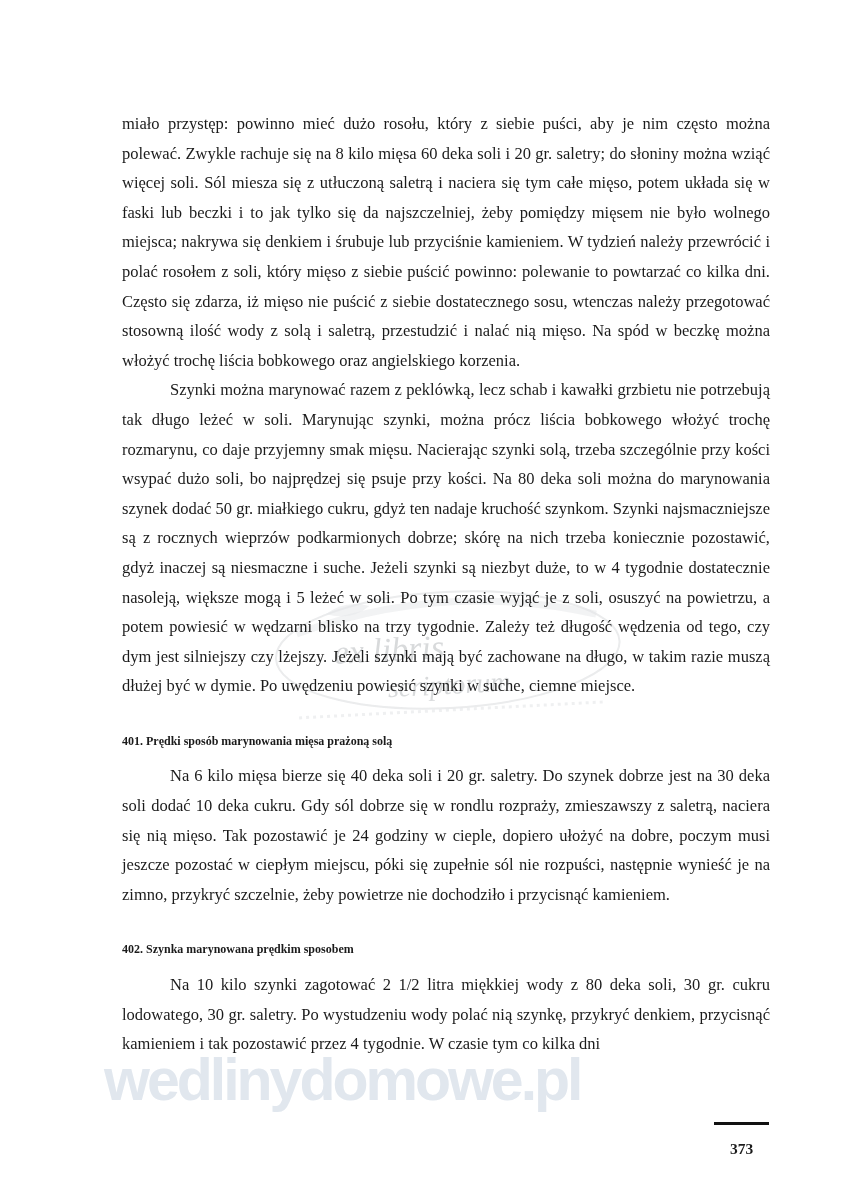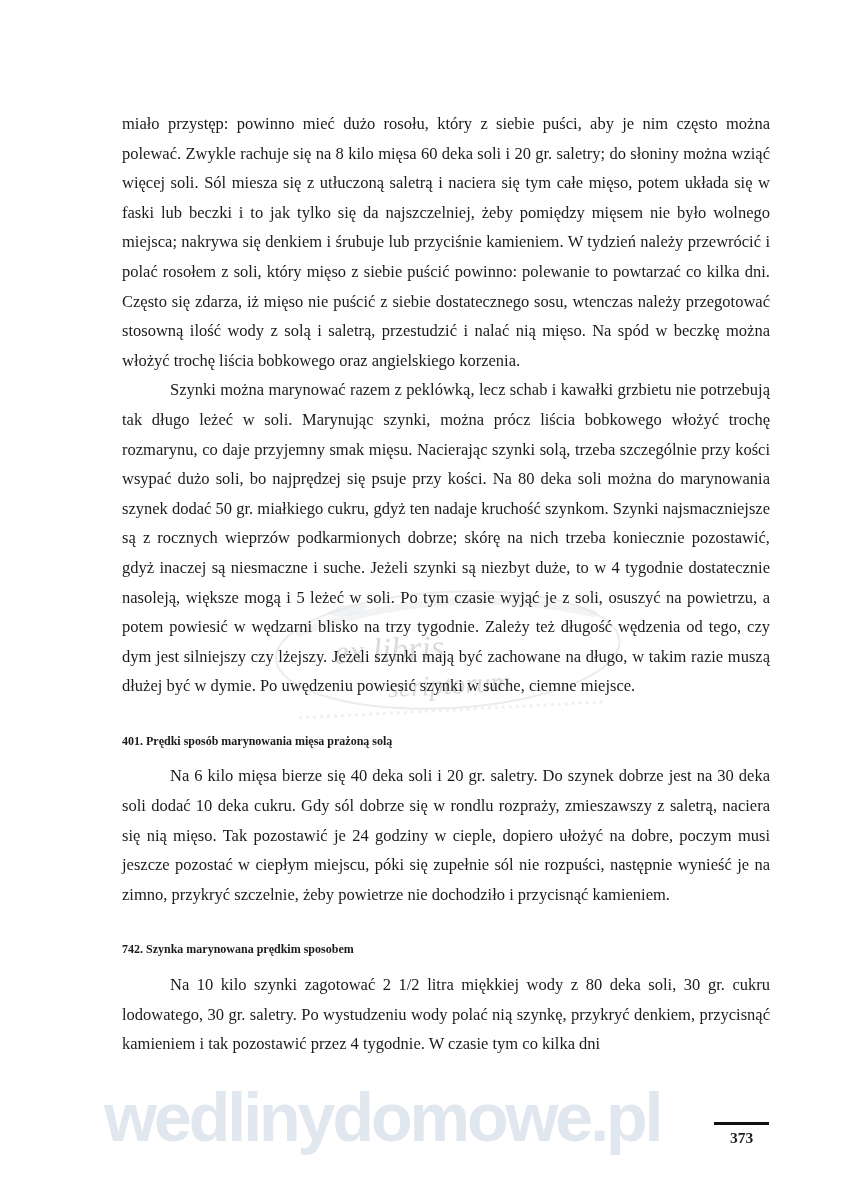--- a/index.html
+++ b/index.html
@@ -27,25 +27,25 @@
     pointer-events: none;
   }
   .wm-center text {
     font-family: "Liberation Serif", serif;
     font-style: italic;
     fill: #b9bcbf;
   }
   .wm-bottom {
     position: absolute;
     left: 104px;
-    top: 1078px;
+    top: 1046px;
     z-index: 1;
     font-family: "Liberation Sans", sans-serif;
     font-weight: bold;
-    font-size: 68px;
+    font-size: 59px;
     letter-spacing: -3px;
     color: #e1e7ee;
     white-space: nowrap;
     pointer-events: none;
   }
   
   .text-block {
     position: absolute;
     left: 122px;
     top: 109px;
@@ -72,21 +72,21 @@
   .footer {
     position: absolute;
     left: 714px;
     top: 1122px;
     width: 55px;
     z-index: 2;
     border-top: 3px solid #111111;
     text-align: center;
     font-weight: bold;
     font-size: 15.5px;
-    padding-top: 4px;
+    padding-top: 15px;
   }
 </style>
 </head>
 <body>
 
 <div class="page">
 
   <div class="wm-center">
     <svg width="360" height="150" viewBox="0 0 360 150">
       <ellipse cx="180" cy="72" rx="172" ry="58" fill="none" stroke="#c9cccf" stroke-width="2" opacity="0.7"></ellipse>
@@ -103,21 +103,21 @@
   <div class="text-block">
 
     <p class="para">miało przystęp: powinno mieć dużo rosołu, który z siebie puści, aby je nim często można polewać. Zwykle rachuje się na 8 kilo mięsa 60 deka soli i 20 gr. saletry; do słoniny można wziąć więcej soli. Sól miesza się z utłuczoną saletrą i naciera się tym całe mięso, potem układa się w faski lub beczki i to jak tylko się da najszczelniej, żeby pomiędzy mięsem nie było wolnego miejsca; nakrywa się denkiem i śrubuje lub przyciśnie kamieniem. W tydzień należy przewrócić i polać rosołem z soli, który mięso z siebie puścić powinno: polewanie to powtarzać co kilka dni. Często się zdarza, iż mięso nie puścić z siebie dostatecznego sosu, wtenczas należy przegotować stosowną ilość wody z solą i saletrą, przestudzić i nalać nią mięso. Na spód w beczkę można włożyć trochę liścia bobkowego oraz angielskiego korzenia.</p>
 
     <p class="para indent">Szynki można marynować razem z peklówką, lecz schab i kawałki grzbietu nie potrzebują tak długo leżeć w soli. Marynując szynki, można prócz liścia bobkowego włożyć trochę rozmarynu, co daje przyjemny smak mięsu. Nacierając szynki solą, trzeba szczególnie przy kości wsypać dużo soli, bo najprędzej się psuje przy kości. Na 80 deka soli można do marynowania szynek dodać 50 gr. miałkiego cukru, gdyż ten nadaje kruchość szynkom. Szynki najsmaczniejsze są z rocznych wieprzów podkarmionych dobrze; skórę na nich trzeba koniecznie pozostawić, gdyż inaczej są niesmaczne i suche. Jeżeli szynki są niezbyt duże, to w 4 tygodnie dostatecznie nasoleją, większe mogą i 5 leżeć w soli. Po tym czasie wyjąć je z soli, osuszyć na powietrzu, a potem powiesić w wędzarni blisko na trzy tygodnie. Zależy też długość wędzenia od tego, czy dym jest silniejszy czy lżejszy. Jeżeli szynki mają być zachowane na długo, w takim razie muszą dłużej być w dymie. Po uwędzeniu powiesić szynki w suche, ciemne miejsce.</p>
 
     <h2 class="heading">401. Prędki sposób marynowania mięsa prażoną solą</h2>
 
     <p class="para indent">Na 6 kilo mięsa bierze się 40 deka soli i 20 gr. saletry. Do szynek dobrze jest na 30 deka soli dodać 10 deka cukru. Gdy sól dobrze się w rondlu rozpraży, zmieszawszy z saletrą, naciera się nią mięso. Tak pozostawić je 24 godziny w cieple, dopiero ułożyć na dobre, poczym musi jeszcze pozostać w ciepłym miejscu, póki się zupełnie sól nie rozpuści, następnie wynieść je na zimno, przykryć szczelnie, żeby powietrze nie dochodziło i przycisnąć kamieniem.</p>
 
-    <h2 class="heading">742. Szynka marynowana prędkim sposobem</h2>
+    <h2 class="heading">402. Szynka marynowana prędkim sposobem</h2>
 
     <p class="para indent">Na 10 kilo szynki zagotować 2 1/2 litra miękkiej wody z 80 deka soli, 30 gr. cukru lodowatego, 30 gr. saletry. Po wystudzeniu wody polać nią szynkę, przykryć denkiem, przycisnąć kamieniem i tak pozostawić przez 4 tygodnie. W czasie tym co kilka dni</p>
 
   </div>
 
   <div class="footer">373</div>
 
 </div>
 
 </body></html>

